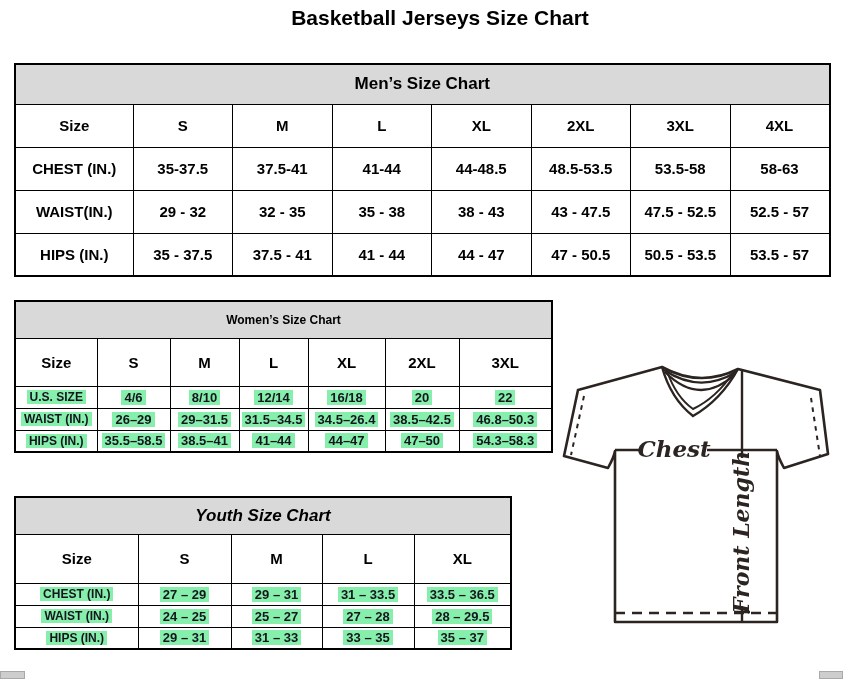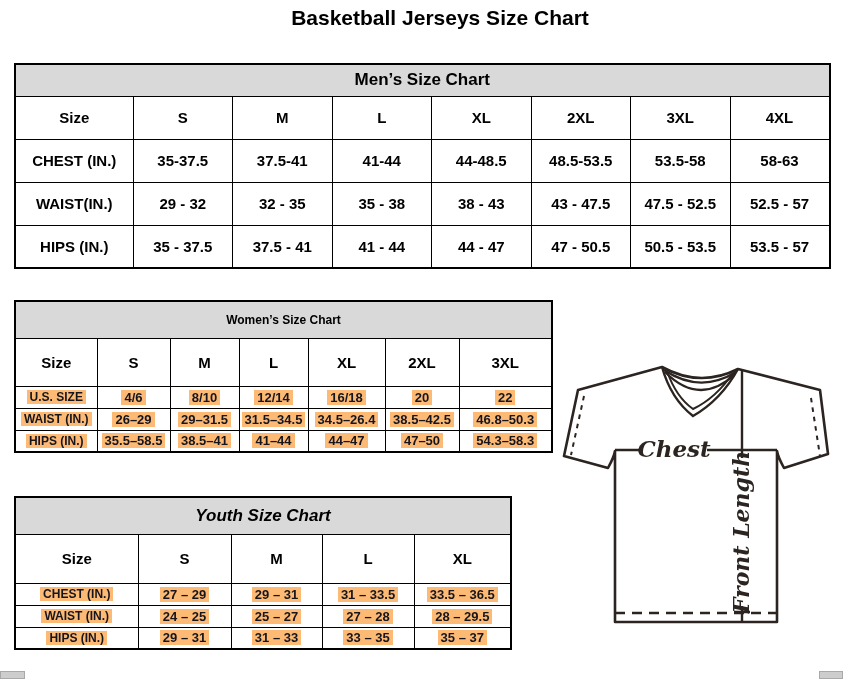--- a/index.html
+++ b/index.html
@@ -15,21 +15,21 @@
     position:absolute;border-collapse:collapse;table-layout:fixed;
     border:2px solid #000;
   }
   table.size-table td{
     border:1px solid #000;text-align:center;vertical-align:middle;
     font-weight:bold;padding:0;overflow:hidden;white-space:nowrap;
   }
   td.caption{background:#d9d9d9;font-size:17px;}
   
   table.mens{left:14px;top:63px;width:815px;}
-  table.mens tr.band{height:32px;margin-top:24px;}
+  table.mens tr.band{height:40px;margin-top:24px;}
   table.mens tr.hdr{height:43px;}
   table.mens tr.datar{height:43px;}
   table.mens td{font-size:15px;}
   table.mens td.caption{font-size:17px;}
   
   table.womens{left:14px;top:300px;width:538px;}
   table.womens tr.band{height:37px;}
   table.womens tr.hdr{height:48px;}
   table.womens tr.datar{height:22px;}
   table.womens td{font-size:15px;}
@@ -38,21 +38,21 @@
   table.womens tr.datar td.rl{font-size:12px;}
   
   table.youth{left:14px;top:496px;width:496px;}
   table.youth tr.band{height:37px;font-style:italic;}
   table.youth tr.hdr{height:49px;}
   table.youth tr.datar{height:22px;}
   table.youth td{font-size:15px;}
   table.youth td.caption{font-size:17px;}
   table.youth tr.datar td{font-size:13px;color:#15151e;}
   table.youth tr.datar td.rl{font-size:12px;}
-  .hl{background:#fdba74;padding:0 3px;}
+  .hl{background:#86efac;padding:0 3px;}
   
   .jersey{position:absolute;left:558px;top:360px;width:280px;height:266px;}
   .jersey text{
     font-family:"DejaVu Serif", serif;font-style:italic;font-weight:bold;
     fill:#2b2420;
   }
   .sb-frag{position:absolute;height:8px;background:#cdcdcd;border:1px solid #a9a9a9;box-sizing:border-box;}
   .sb-left{left:0;top:671px;width:25px;}
   .sb-right{left:819px;top:671px;width:24px;}
 </style>

